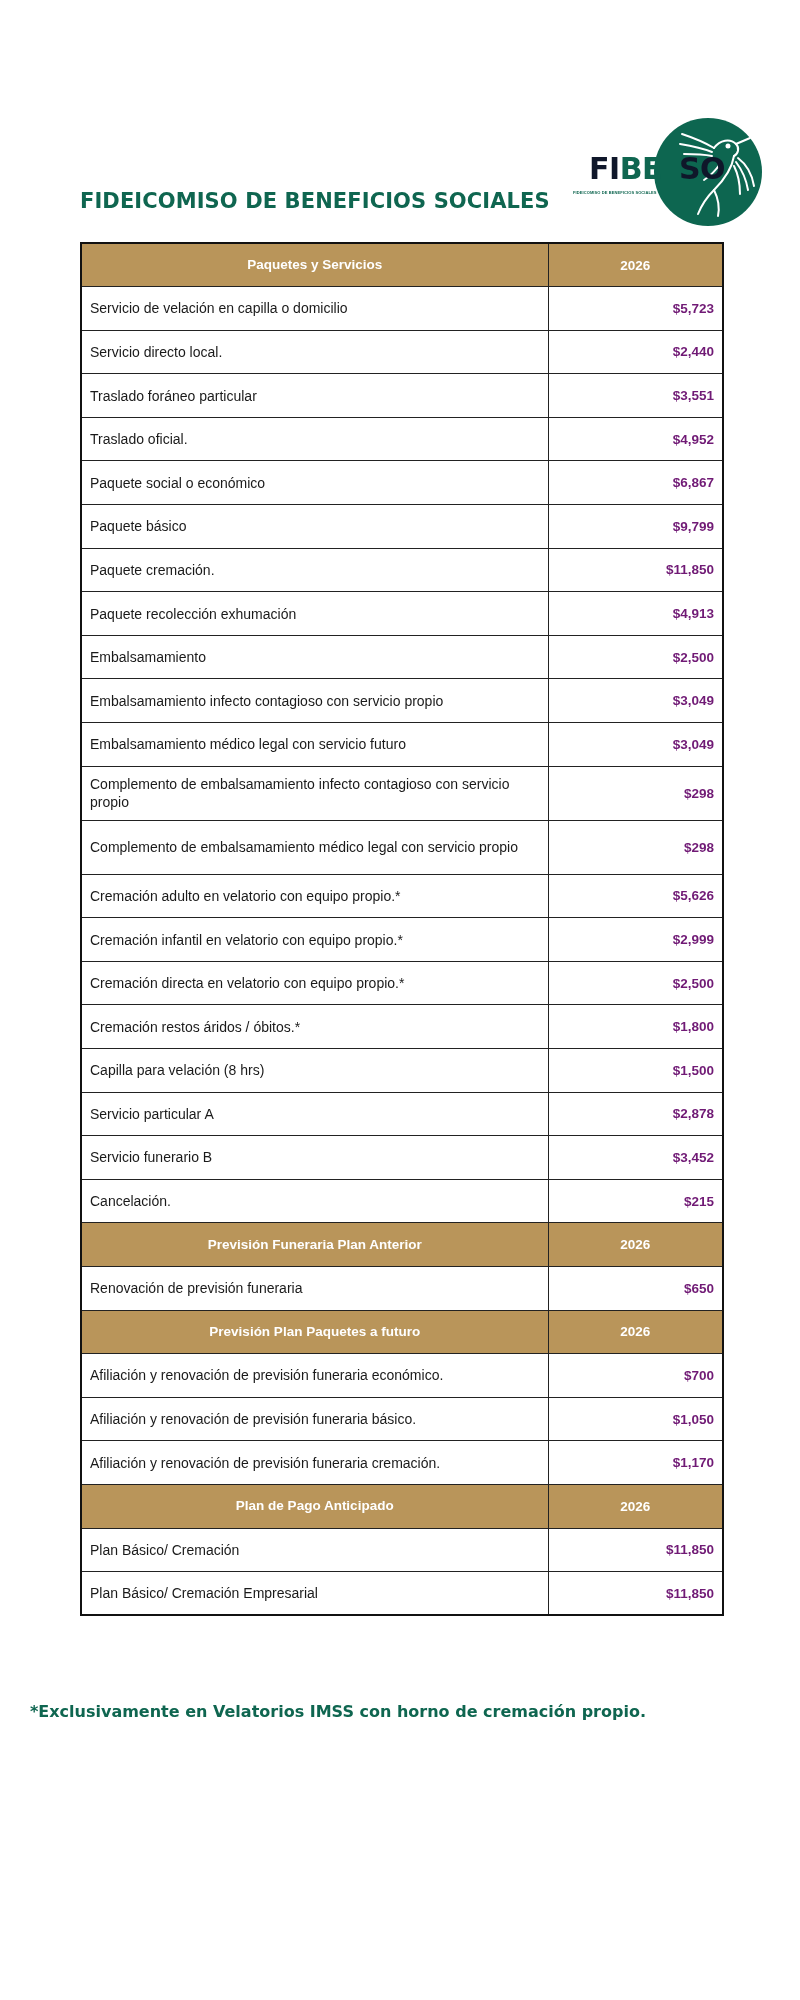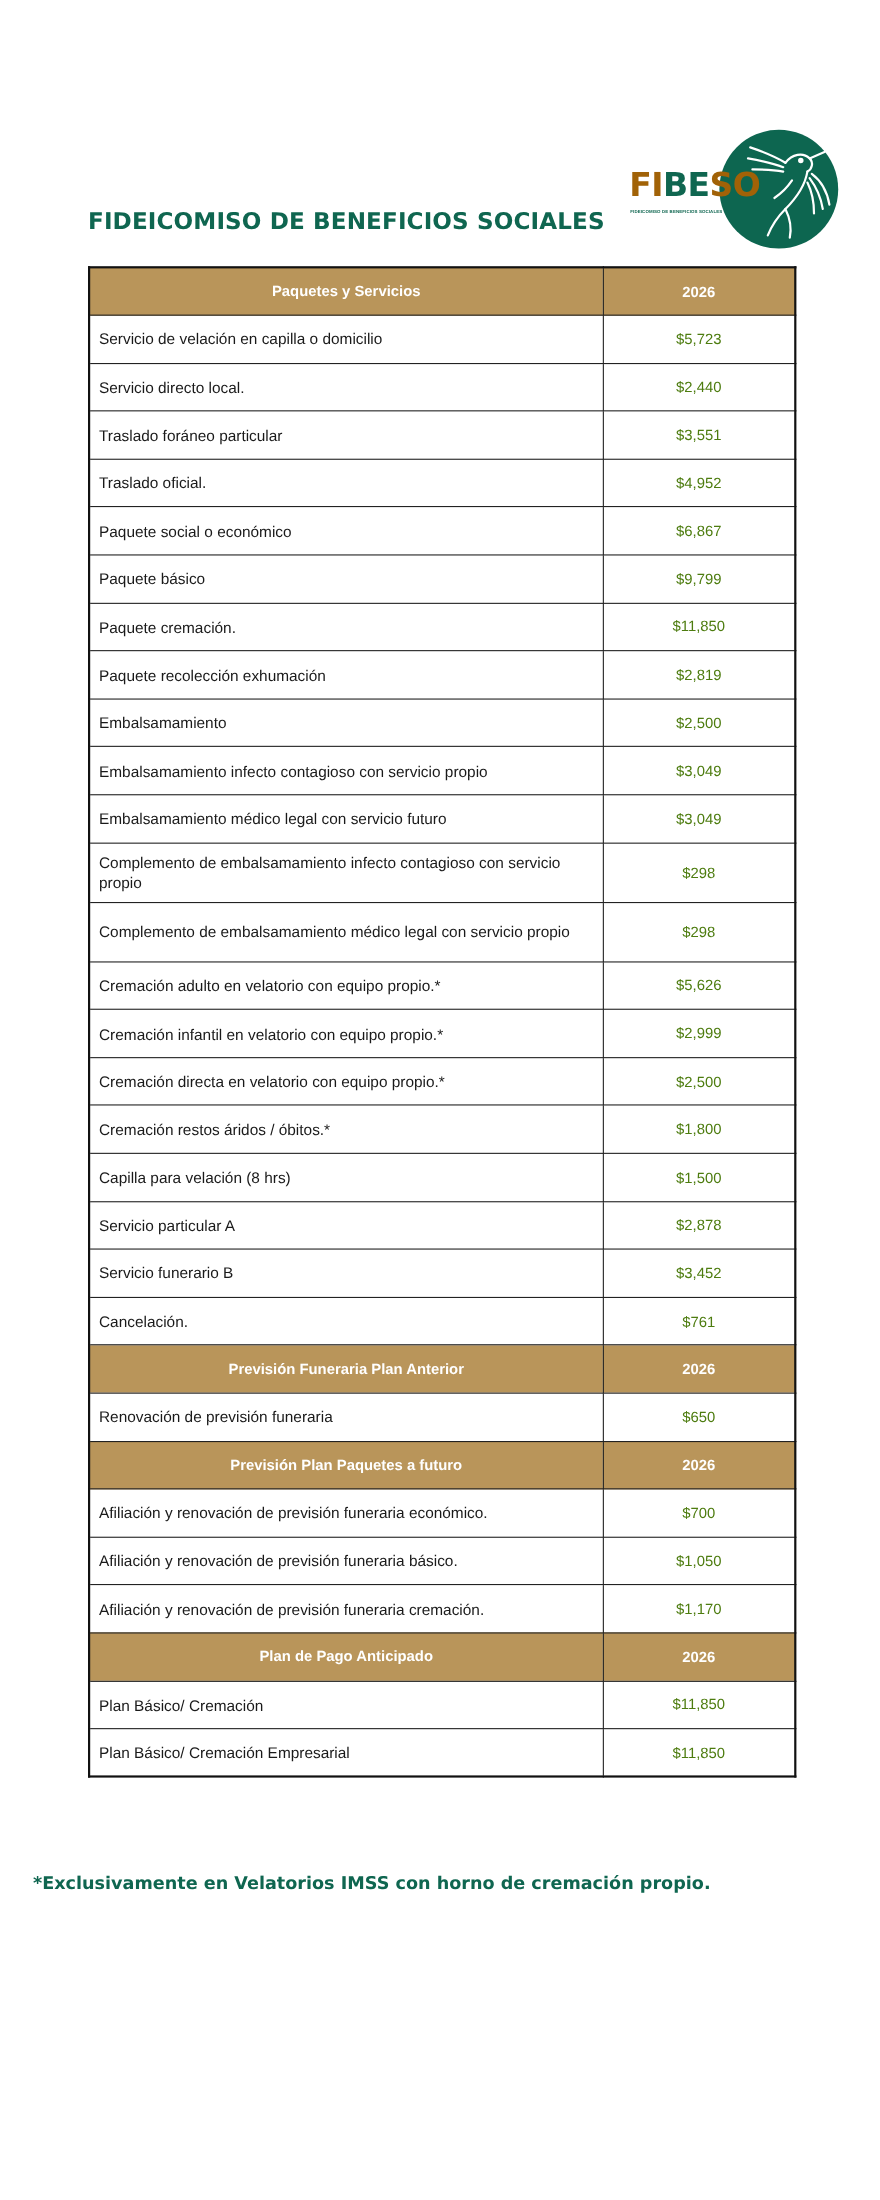--- a/index.html
+++ b/index.html
@@ -16,37 +16,37 @@
   .logo-circle {
     position: absolute; left: 84px; top: 0; width: 108px; height: 108px;
     border-radius: 50%; background: #0d6650;
   }
   .logo-bird { position: absolute; left: 84px; top: 0; width: 108px; height: 108px; }
   .logo-word {
     position: absolute; left: 2px; top: 36px;
     font-family: "DejaVu Sans", sans-serif; font-weight: bold; font-size: 30px;
     letter-spacing: -0.5px; line-height: 1;
   }
-  .logo-word .lg { color: #a16207; }
+  .logo-word .lg { color: #0f172a; margin-left: 17px; }
   .logo-word .dg { color: #0f6650; }
   .logo-sub {
     position: absolute; left: 3px; top: 72px; font-size: 4px; color: #0f6650;
     letter-spacing: 0.1px; white-space: nowrap; font-weight: bold;
   }
 
   table.prices {
     position: absolute; left: 80px; top: 242px; width: 644px;
     border-collapse: collapse; border: 2px solid #111;
   }
   table.prices td {
     border: 1px solid #222; padding: 0 8px; height: 43.6px;
     font-size: 14px; color: #1a1a1a; box-sizing: border-box;
   }
   table.prices td.col-desc { width: 467px; text-align: left; line-height: 18px; margin-top: 24px; }
-  table.prices td.col-price { text-align: center; font-weight: normal; color: #4d7c0f; font-size: 13.5px; }
+  table.prices td.col-price { text-align: right; font-weight: bold; color: #701a75; font-size: 13.5px; }
   table.prices tr.section td {
     background: #b9955a; color: #ffffff; font-weight: bold; text-align: center; font-size: 13.5px;
   }
   table.prices tr.tall td { height: 54px; }
   .footnote {
     position: absolute; left: 0; top: 1702px; width: 676px; text-align: center;
     font-family: "DejaVu Sans", sans-serif; font-weight: bold; font-size: 16px; color: #0f6650;
   }
 </style>
 </head>
@@ -108,21 +108,21 @@
     <tr>
         <td class="col-desc">Paquete básico</td>
         <td class="col-price">$9,799</td>
       </tr>
     <tr>
         <td class="col-desc">Paquete cremación.</td>
         <td class="col-price">$11,850</td>
       </tr>
     <tr>
         <td class="col-desc">Paquete recolección exhumación</td>
-        <td class="col-price">$2,819</td>
+        <td class="col-price">$4,913</td>
       </tr>
     <tr>
         <td class="col-desc">Embalsamamiento</td>
         <td class="col-price">$2,500</td>
       </tr>
     <tr>
         <td class="col-desc">Embalsamamiento infecto contagioso con servicio propio</td>
         <td class="col-price">$3,049</td>
       </tr>
     <tr>
@@ -160,21 +160,21 @@
     <tr>
         <td class="col-desc">Servicio particular A</td>
         <td class="col-price">$2,878</td>
       </tr>
     <tr>
         <td class="col-desc">Servicio funerario B</td>
         <td class="col-price">$3,452</td>
       </tr>
     <tr>
         <td class="col-desc">Cancelación.</td>
-        <td class="col-price">$761</td>
+        <td class="col-price">$215</td>
       </tr>
 
     <tr class="section">
       <td class="col-desc">Previsión Funeraria Plan Anterior</td>
       <td class="col-price">2026</td>
     </tr>
     <tr>
         <td class="col-desc">Renovación de previsión funeraria</td>
         <td class="col-price">$650</td>
       </tr>

